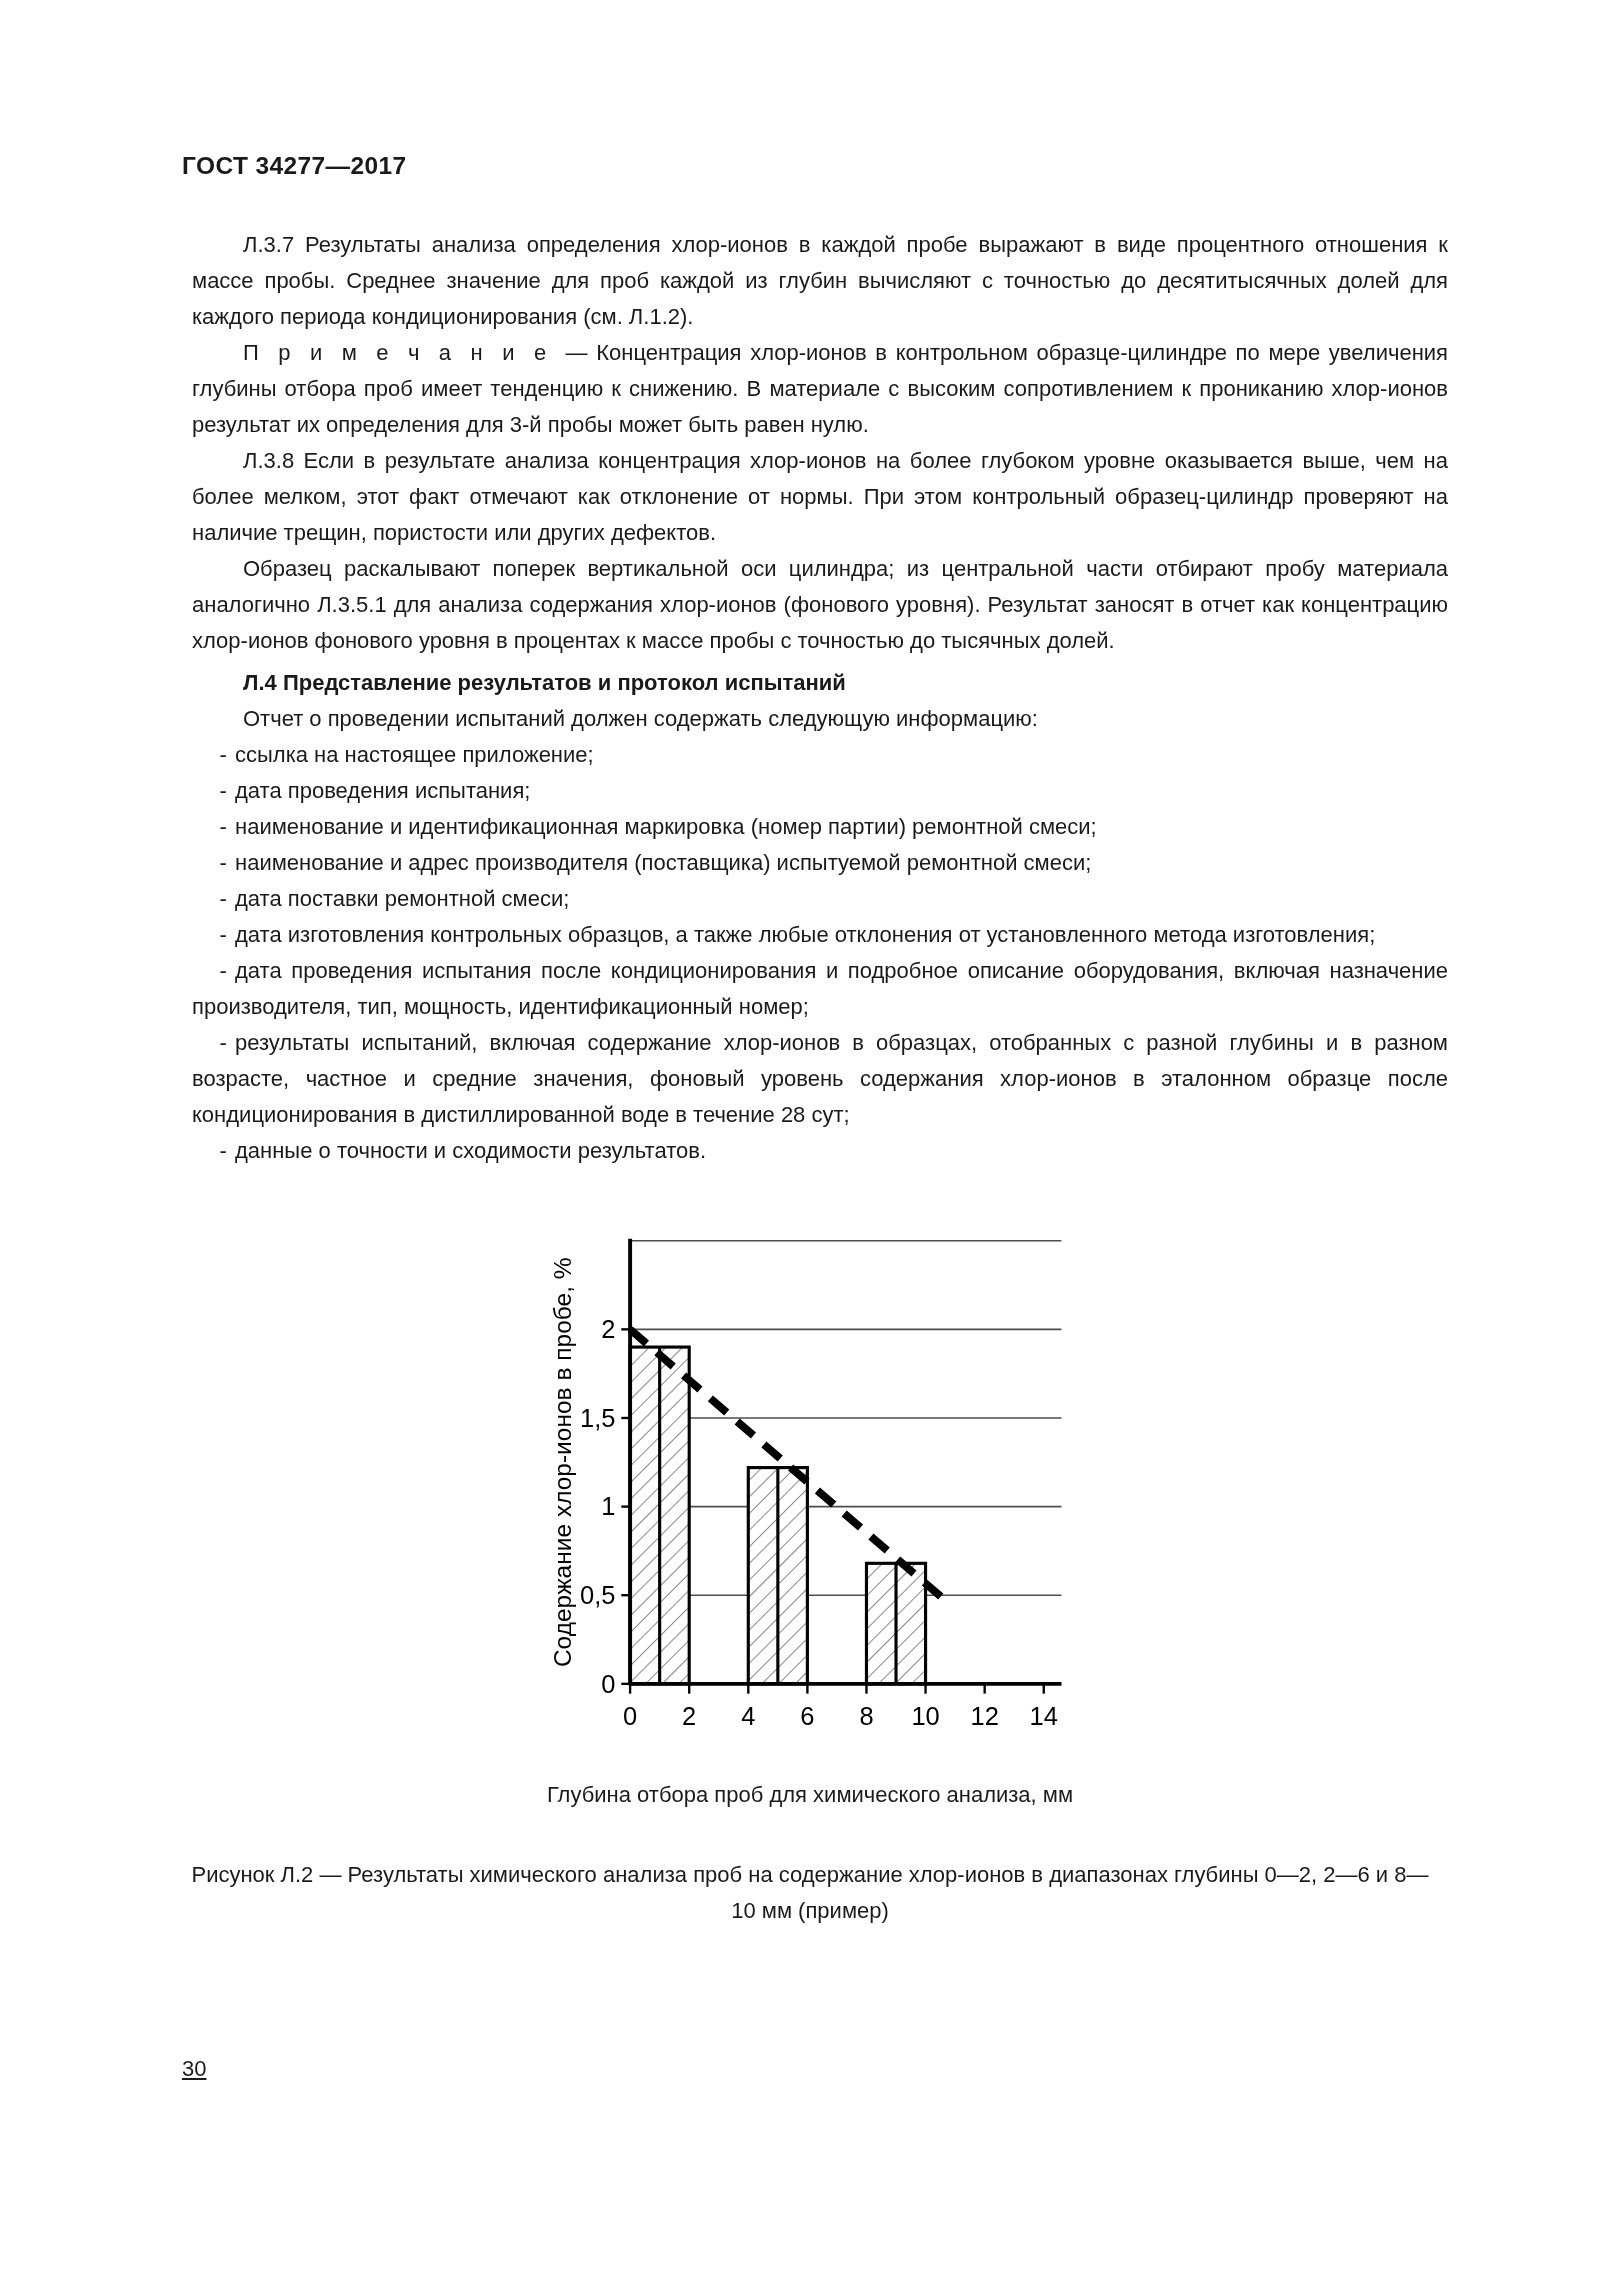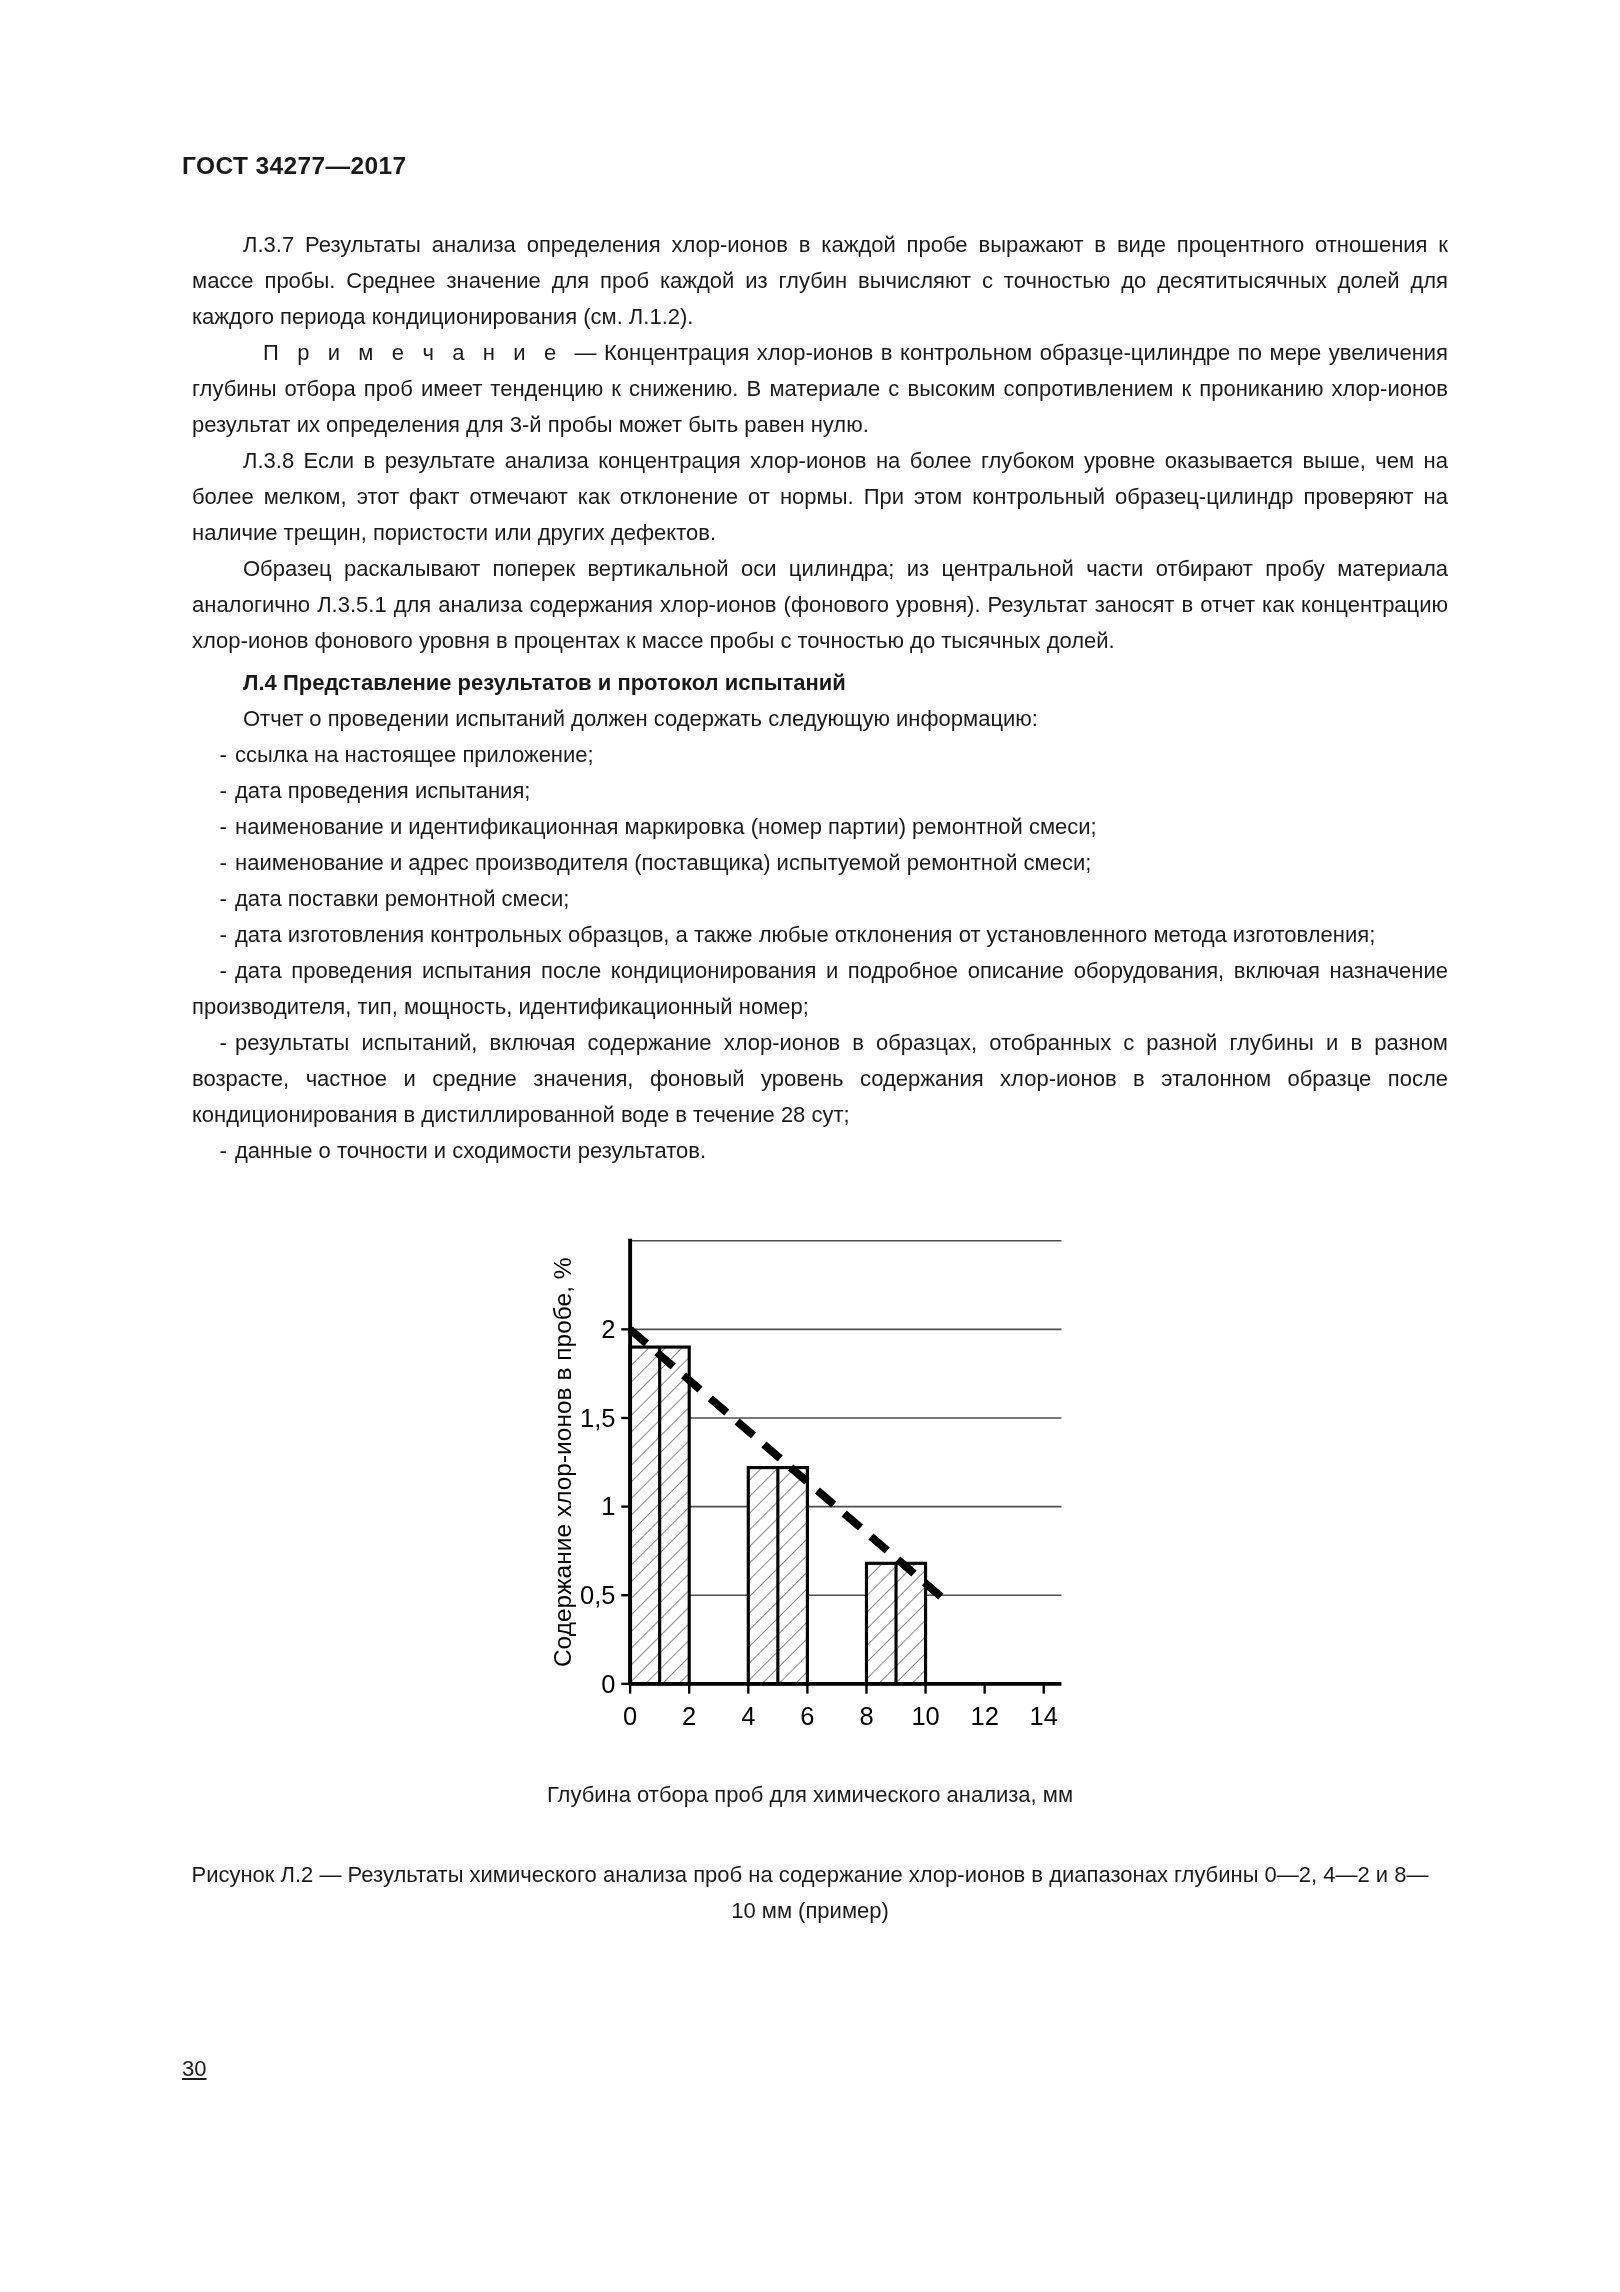--- a/index.html
+++ b/index.html
@@ -24,21 +24,21 @@
   p.para{
     margin:0 0 0 0;
     font-size:22px;
     line-height:36px;
     text-align:justify;
     text-justify:inter-word;
     hyphens:none;
   }
   p.ind{text-indent:51px;}
 
-  .note-label{letter-spacing:5.4px;margin-left:20px;}
+  .note-label{letter-spacing:5.4px;}
 
   h4.sub{
     margin:5.9px 0 0 0;
     font-size:22px;font-weight:bold;line-height:36px;
     text-indent:51px;
   }
 
   ul.bullets{margin:0;padding:0;list-style:none;}
   ul.bullets li{
     font-size:22px;line-height:36px;
@@ -154,18 +154,18 @@
           <line x1="457.64383561643837" y1="466" x2="457.64383561643837" y2="476" stroke="#000000" stroke-width="2.4"></line>
           <text x="457.64383561643837" y="508" text-anchor="middle" font-family="&quot;Liberation Sans&quot;, sans-serif" font-size="26" fill="#000000">12</text>
           <line x1="517.9178082191781" y1="466" x2="517.9178082191781" y2="476" stroke="#000000" stroke-width="2.4"></line>
           <text x="517.9178082191781" y="508" text-anchor="middle" font-family="&quot;Liberation Sans&quot;, sans-serif" font-size="26" fill="#000000">14</text>
           <text x="0" y="0" text-anchor="middle" font-family="&quot;Liberation Sans&quot;, sans-serif" font-size="25" fill="#000000" transform="translate(36,240) rotate(-90)">Содержание хлор-ионов в пробе, %</text>
         </svg>
     </div>
     <div class="xaxis-title">Глубина отбора проб для химического анализа, мм</div>
   </div>
 
-  <div class="caption">Рисунок Л.2 — Результаты химического анализа проб на содержание хлор-ионов в диапазонах глубины 0—2, 4—2 и 8—10 мм (пример)</div>
+  <div class="caption">Рисунок Л.2 — Результаты химического анализа проб на содержание хлор-ионов в диапазонах глубины 0—2, 2—6 и 8—10 мм (пример)</div>
 
   <div class="pagenum">30</div>
 
 </div>
 
 
 </body></html>

